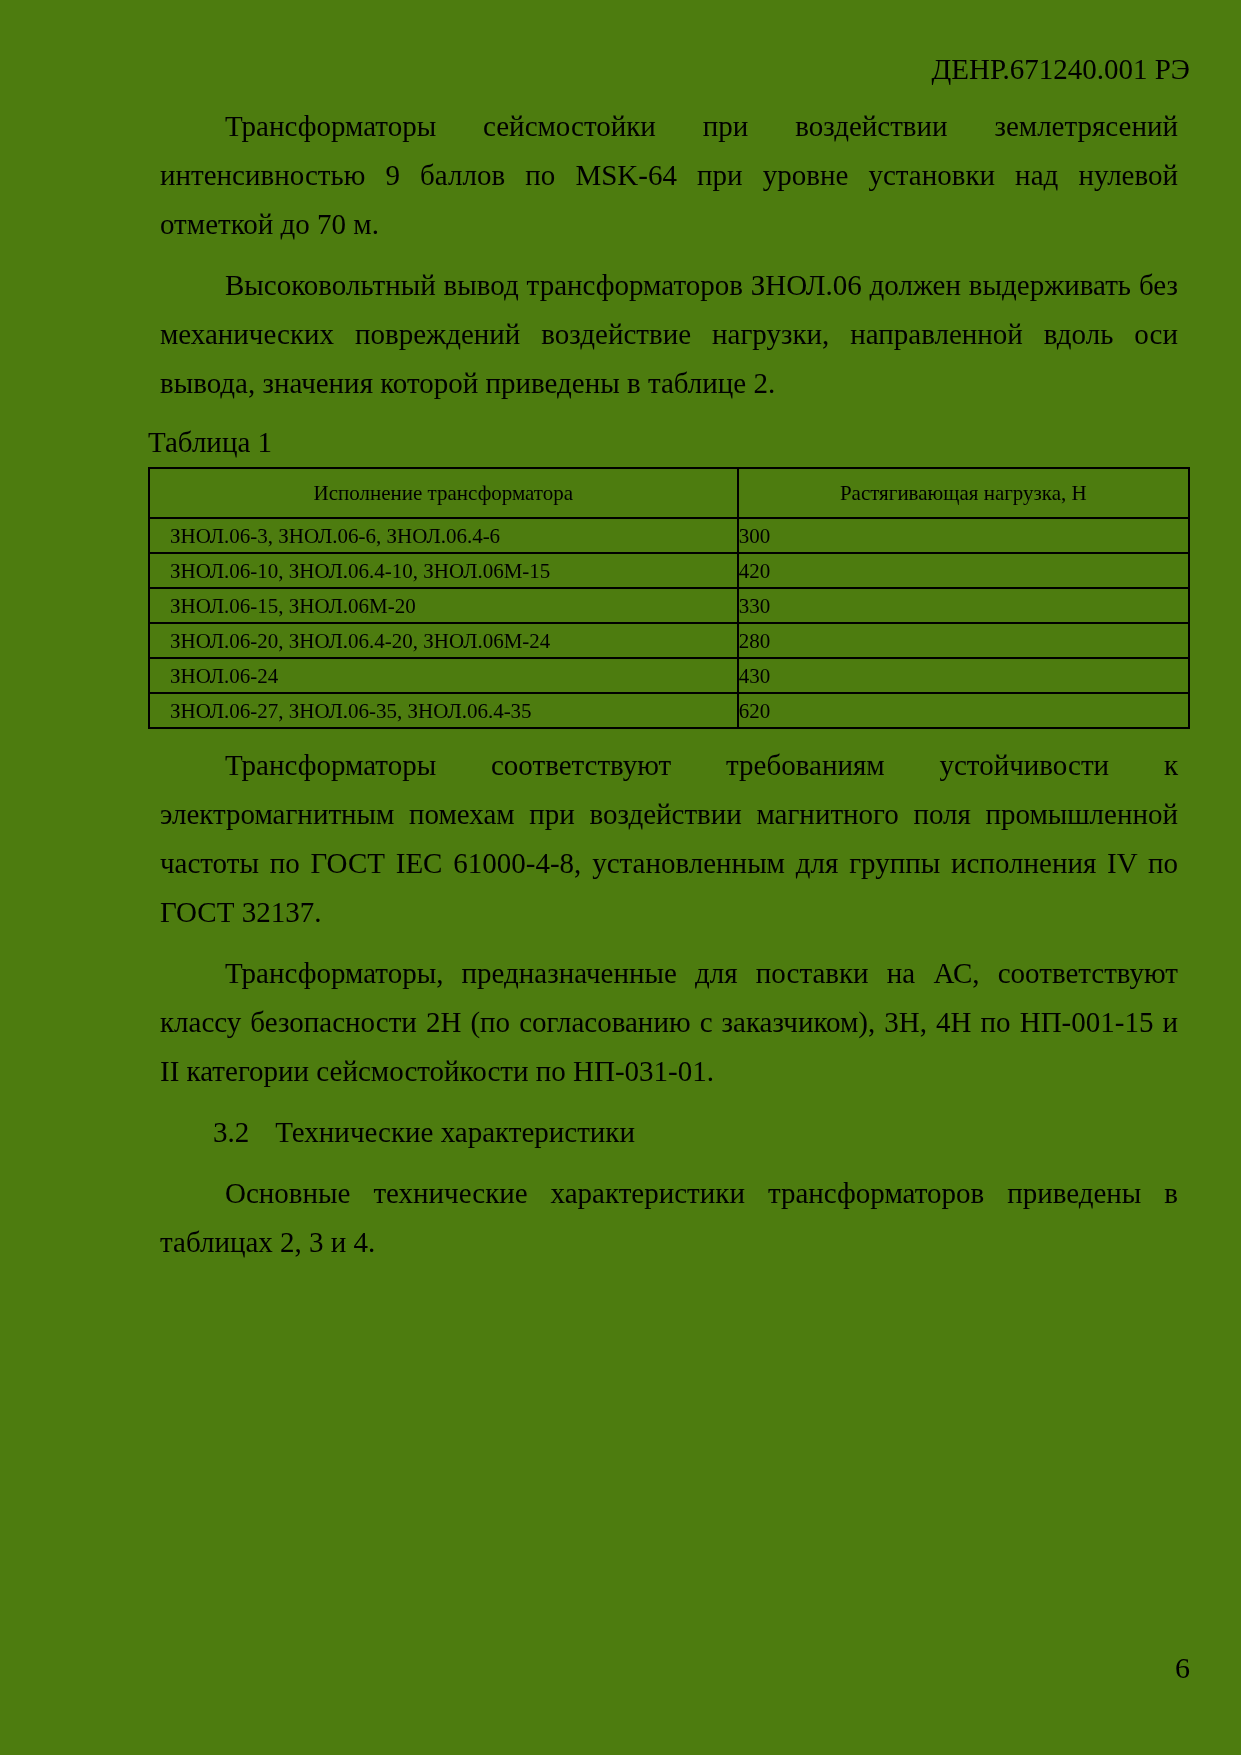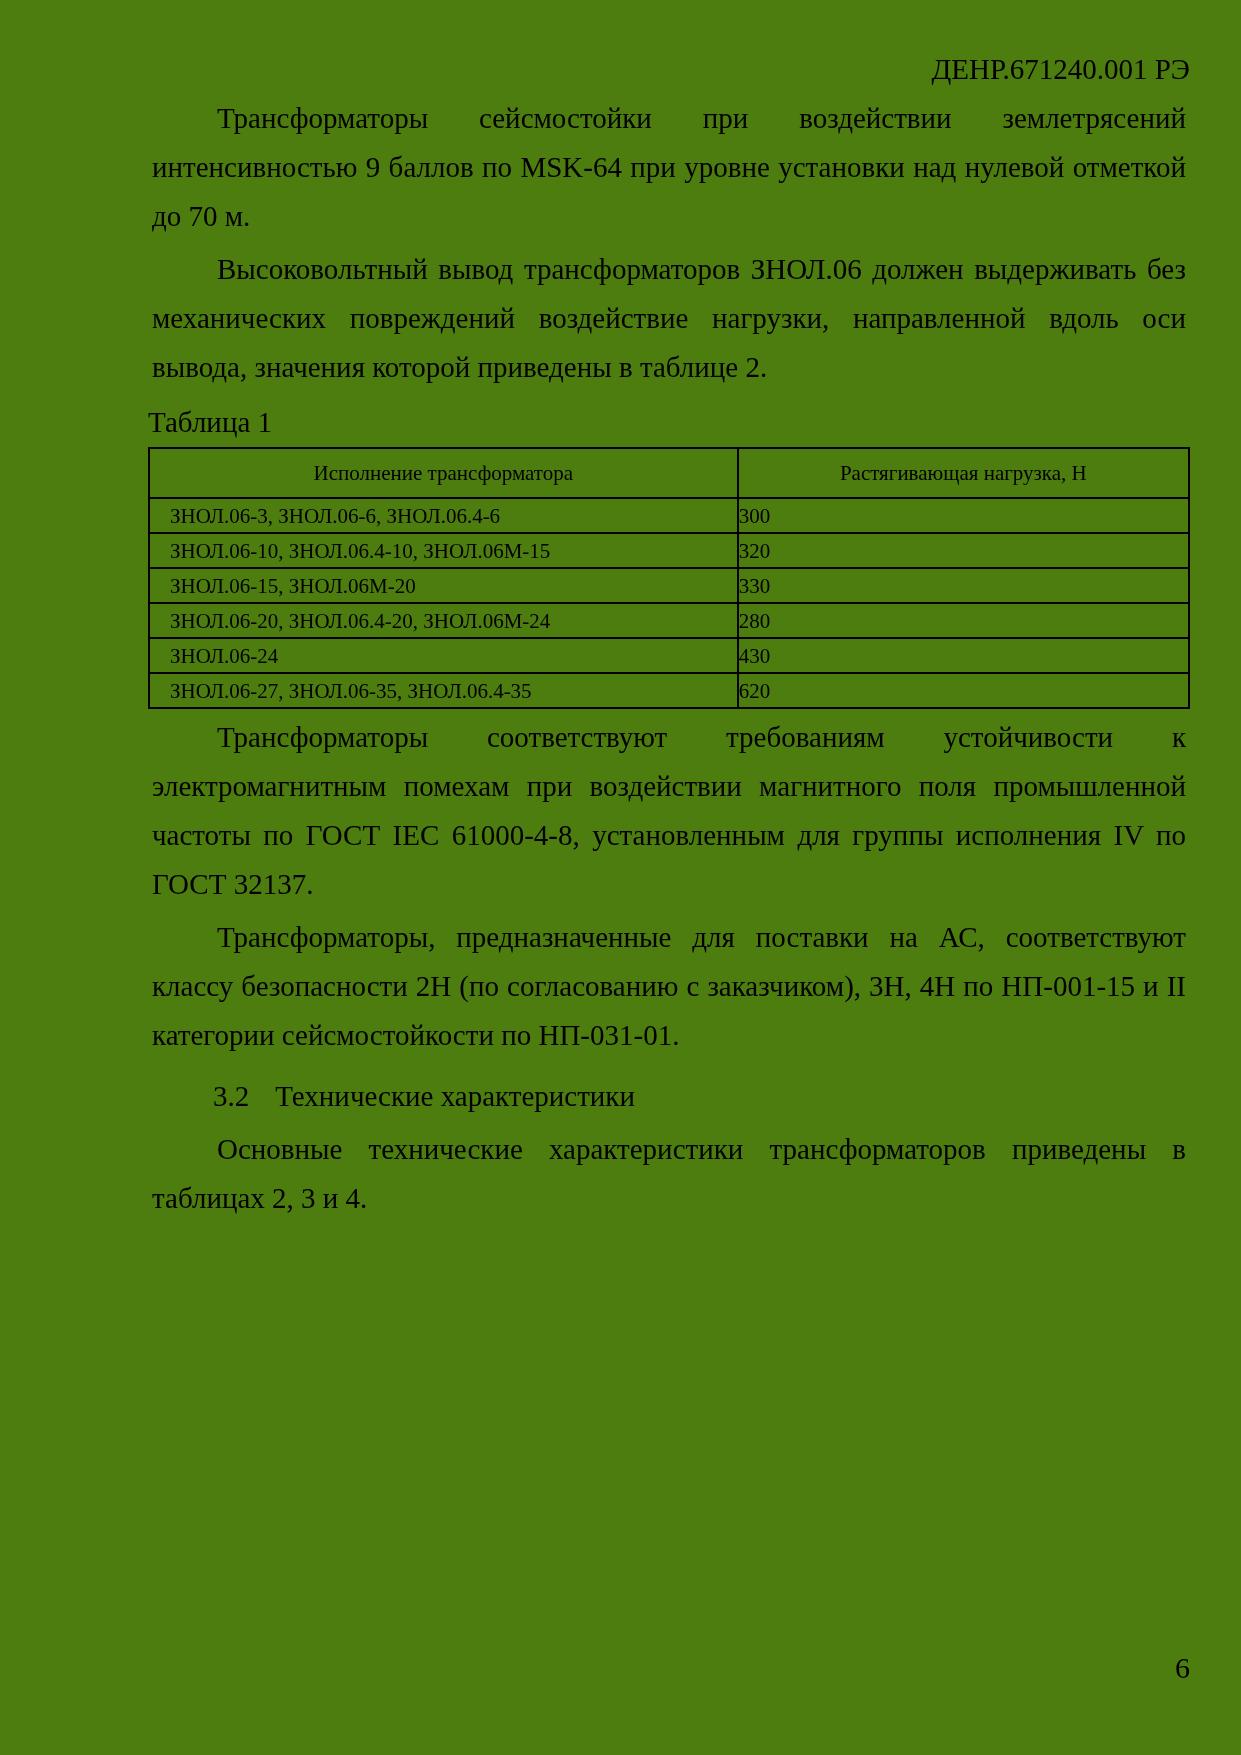--- a/index.html
+++ b/index.html
@@ -14,21 +14,21 @@
     font-size: 29px;
     padding: 48px 51px 0 148px;
     overflow: hidden;
   }
   .doc-code {
     text-align: right;
     line-height: 42px;
     white-space: nowrap;
   }
   .para {
-    margin: 4px;
+    margin: 12px;
     text-indent: 65px;
     text-align: justify;
     line-height: 49px;
     hyphens: auto;
   }
   .table-caption {
     margin: 8px 0 3px 0;
     line-height: 44px;
   }
   table.load-table {
@@ -99,21 +99,21 @@
         <th>Растягивающая нагрузка, Н</th>
       </tr>
     </thead>
     <tbody>
         <tr>
           <td>ЗНОЛ.06-3, ЗНОЛ.06-6, ЗНОЛ.06.4-6</td>
           <td class="cell-center">300</td>
         </tr>
         <tr>
           <td>ЗНОЛ.06-10, ЗНОЛ.06.4-10, ЗНОЛ.06М-15</td>
-          <td class="cell-center">320</td>
+          <td class="cell-center">420</td>
         </tr>
         <tr>
           <td>ЗНОЛ.06-15, ЗНОЛ.06М-20</td>
           <td class="cell-center">330</td>
         </tr>
         <tr>
           <td>ЗНОЛ.06-20, ЗНОЛ.06.4-20, ЗНОЛ.06М-24</td>
           <td class="cell-center">280</td>
         </tr>
         <tr>

